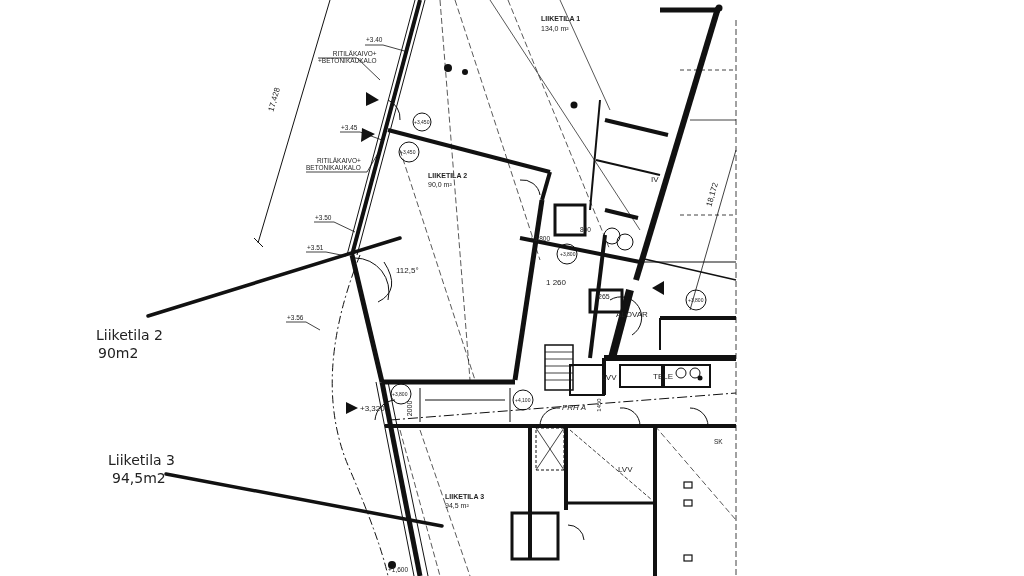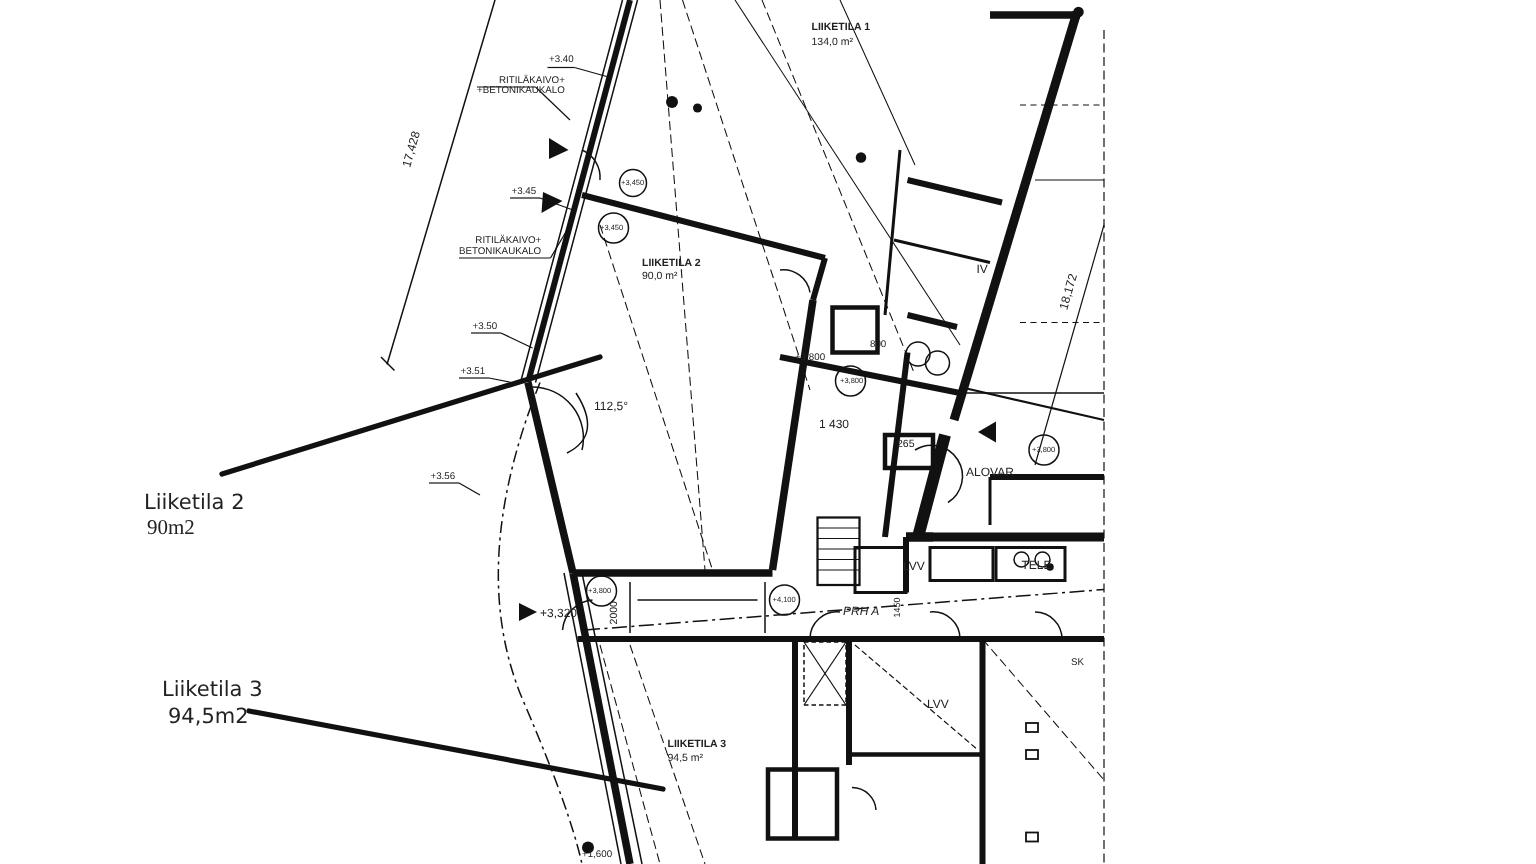--- a/index.html
+++ b/index.html
@@ -178,23 +178,23 @@
 </svg>
 
 <div class="lbl room" style="left:541px;top:15px;">LIIKETILA 1</div>
 <div class="lbl area" style="left:541px;top:25px;">134,0 m²</div>
 <div class="lbl room" style="left:428px;top:172px;">LIIKETILA 2</div>
 <div class="lbl area" style="left:428px;top:181px;">90,0 m²</div>
 <div class="lbl room" style="left:445px;top:493px;">LIIKETILA 3</div>
 <div class="lbl area" style="left:445px;top:502px;">94,5 m²</div>
 
 <div class="lbl mid" style="left:627px;top:175px;">IV</div>
-<div class="lbl mid" style="left:592px;top:310px;margin-left:28px;">ALOVAR</div>
+<div class="lbl mid" style="left:592px;top:310px;">ALOVAR</div>
 <div class="lbl mid" style="left:578px;top:373px;">LVV</div>
-<div class="lbl mid" style="left:629px;top:372px;margin-left:28px;">TELE</div>
+<div class="lbl mid" style="left:629px;top:372px;">TELE</div>
 <div class="lbl mid" style="left:594px;top:465px;">LVV</div>
 <div class="lbl mid" style="left:538px;top:403px;font-style:italic;">PRH A</div>
 <div class="lbl small" style="left:714px;top:438px;">SK</div>
 
 <div class="lbl small" style="left:366px;top:36px;">+3.40</div>
 <div class="lbl small" style="left:341px;top:124px;">+3.45</div>
 <div class="lbl small" style="left:315px;top:214px;">+3.50</div>
 <div class="lbl small" style="left:307px;top:244px;">+3.51</div>
 <div class="lbl small" style="left:287px;top:314px;">+3.56</div>
 <div class="lbl small" style="left:360px;top:404px;font-size:8px;">+3,320</div>
@@ -209,21 +209,21 @@
 
 <div class="lbl small" style="left:318px;top:50px;text-align:right;white-space:pre;line-height:7px;">RITILÄKAIVO+
 +BETONIKAUKALO</div>
 <div class="lbl small" style="left:306px;top:157px;text-align:right;white-space:pre;line-height:7px;">RITILÄKAIVO+
 BETONIKAUKALO</div>
 
 <div class="lbl small" style="left:262px;top:95px;transform:rotate(-74deg);font-size:8px;">17,428</div>
 <div class="lbl small" style="left:700px;top:190px;transform:rotate(-74deg);font-size:8px;">18,172</div>
 <div class="lbl small" style="left:396px;top:266px;font-size:8px;">112,5°</div>
 <div class="lbl small" style="left:580px;top:226px;">800</div>
-<div class="lbl small" style="left:546px;top:278px;font-size:8px;">1 430</div>
+<div class="lbl small" style="left:546px;top:278px;font-size:8px;">1 260</div>
 <div class="lbl small" style="left:598px;top:293px;font-size:7px;">265</div>
 <div class="lbl small" style="left:402px;top:405px;transform:rotate(-90deg);font-size:7px;">2000</div>
 <div class="lbl small" style="left:592px;top:402px;transform:rotate(-90deg);font-size:6px;">1450</div>
 
 <div class="lbl ann" style="left:96px;top:326px;">Liiketila 2</div>
-<div class="lbl ann" style="left:98px;top:344px;font-family:Liberation Serif, serif;">90m2</div>
+<div class="lbl ann" style="left:98px;top:344px;">90m2</div>
 <div class="lbl ann" style="left:108px;top:451px;">Liiketila 3</div>
 <div class="lbl ann" style="left:112px;top:469px;">94,5m2</div>
 
 </body></html>

